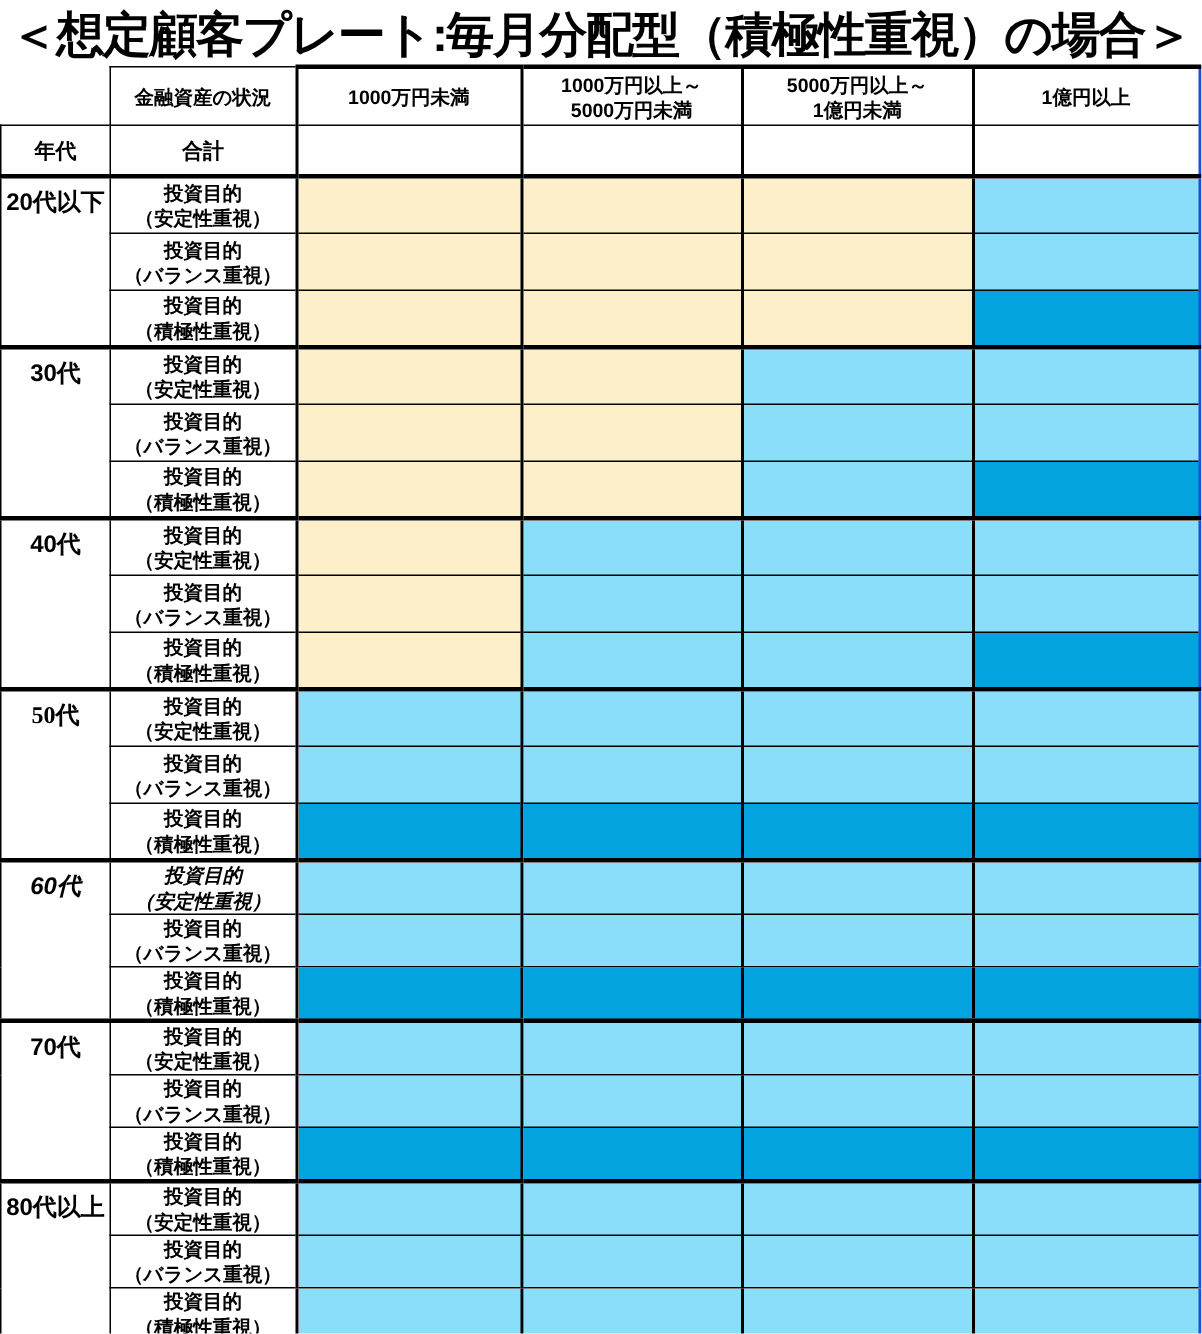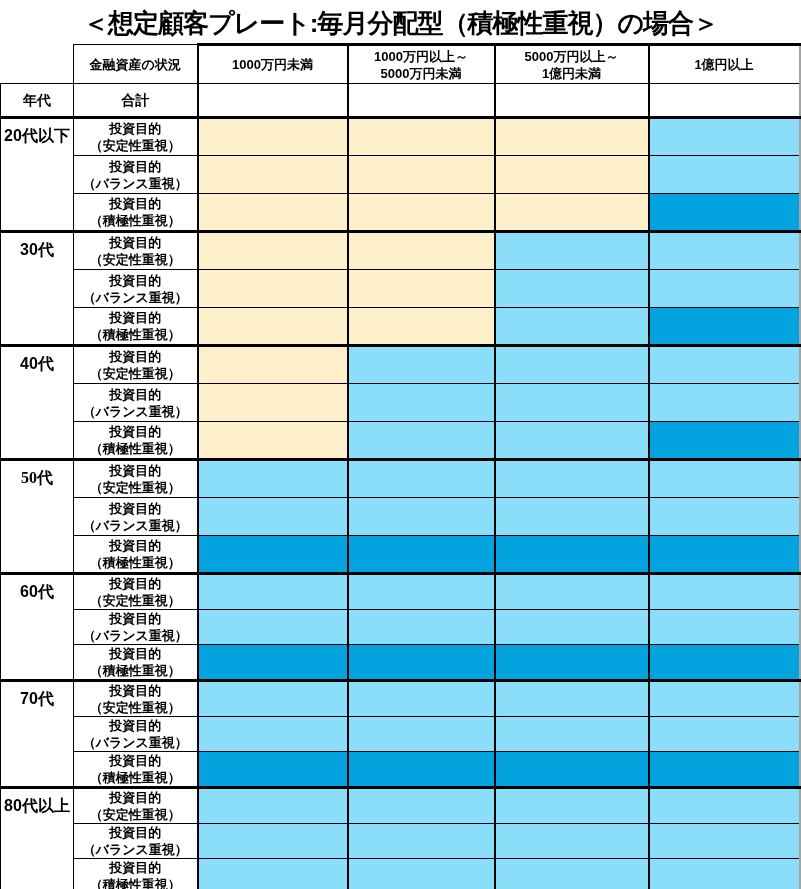--- a/index.html
+++ b/index.html
@@ -7,21 +7,21 @@
     width: 801px; height: 889px;
     background: #ffffff;
     font-family: "Liberation Sans", sans-serif;
     color: #000;
     overflow: hidden;
   }
   .title {
     width: 801px;
     text-align: center;
     font-weight: bold;
-    font-size: 26px;
+    font-size: 32px;
     line-height: 30px;
     padding-top: 8px;
     padding-bottom: 5px;
     letter-spacing: -1px;
     white-space: nowrap;
   }
   table.plate {
     border-collapse: collapse;
     table-layout: fixed;
     width: 799px;
@@ -36,21 +36,21 @@
     line-height: 17px;
     padding: 0;
     white-space: pre-line;
     overflow: hidden;
   }
   td.corner { border: none; background: #fff; }
   td.hcell  { background: #fff; }
   td.bt3 { border-top: 3px solid #000; }
   td.bb4 { border-bottom: 4px solid #000; }
   td.v2  { border-left: 2px solid #000; }
-  td.r2  { border-right: 2px solid #a3a3a3; }
+  td.r2  { border-right: 2px solid #1d4ed8; }
   td.agecell {
     vertical-align: top;
     padding-top: 9px;
     font-size: 16px;
     background: #fff;
     line-height: 16px;
   }
   td.keycell { font-size: 14px; background: #fff; }
   td.plabel { background: #fff; font-size: 13px; }
   td.blank { background: #fff; }
@@ -181,21 +181,21 @@
         <td class="dcell v2 r2" style="background: rgb(139, 222, 250);"></td>
       </tr>
       <tr style="height: 38px;">
         <td class="plabel">投資目的
 （積極性重視）</td>
         <td class="dcell v2" style="background: rgb(3, 163, 223);"></td>
         <td class="dcell v2" style="background: rgb(3, 163, 223);"></td>
         <td class="dcell v2" style="background: rgb(3, 163, 223);"></td>
         <td class="dcell v2 r2" style="background: rgb(3, 163, 223);"></td>
       </tr>
-      <tr style="height: 34px;">
+      <tr style="height: 34px; font-style: italic;">
         <td class="agecell bt3" rowspan="3">60代</td>
         <td class="plabel bt3">投資目的
 （安定性重視）</td>
         <td class="dcell v2 bt3" style="background: rgb(139, 222, 250);"></td>
         <td class="dcell v2 bt3" style="background: rgb(139, 222, 250);"></td>
         <td class="dcell v2 bt3" style="background: rgb(139, 222, 250);"></td>
         <td class="dcell v2 r2 bt3" style="background: rgb(139, 222, 250);"></td>
       </tr>
       <tr style="height: 34px;">
         <td class="plabel">投資目的

